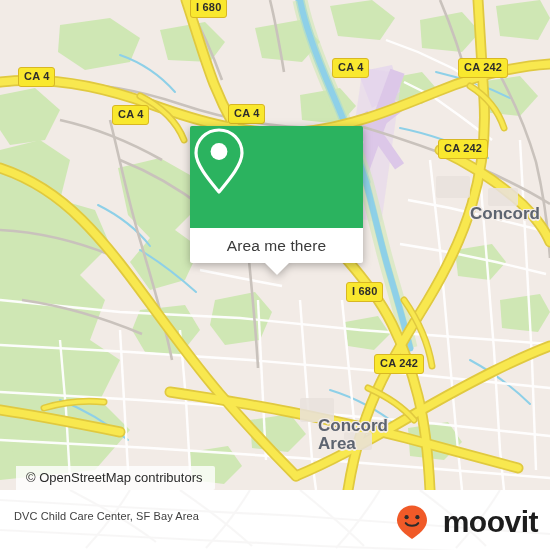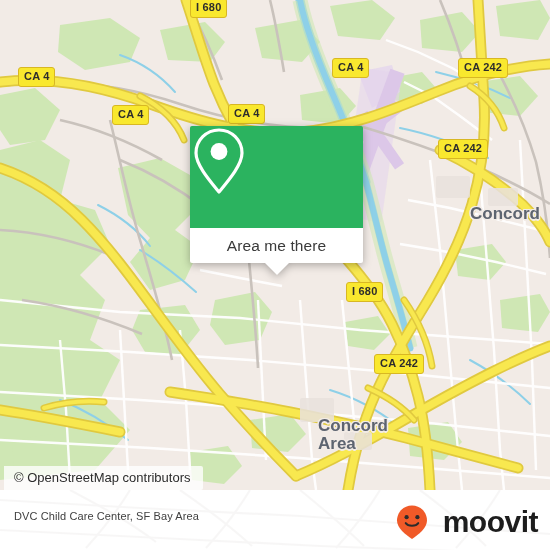--- a/index.html
+++ b/index.html
@@ -67,21 +67,21 @@
   .callout-tail{
     position:absolute;left:50%;top:100%;transform:translateX(-50%);
     width:0;height:0;
     border-left:12px solid transparent;
     border-right:12px solid transparent;
     border-top:12px solid #ffffff;
   }
 
   
   .osm{
-    position:absolute;left:4px;top:466px;
+    position:absolute;left:16px;top:466px;
     background:rgba(255,255,255,.78);
     padding:4px 12px 5px 10px;
     font-size:13px;color:#2b2b2b;
     white-space:nowrap;
     border-radius:0 2px 2px 0;
   }
 
   
   .bottombar{
     position:absolute;left:0;top:490px;width:550px;height:60px;

